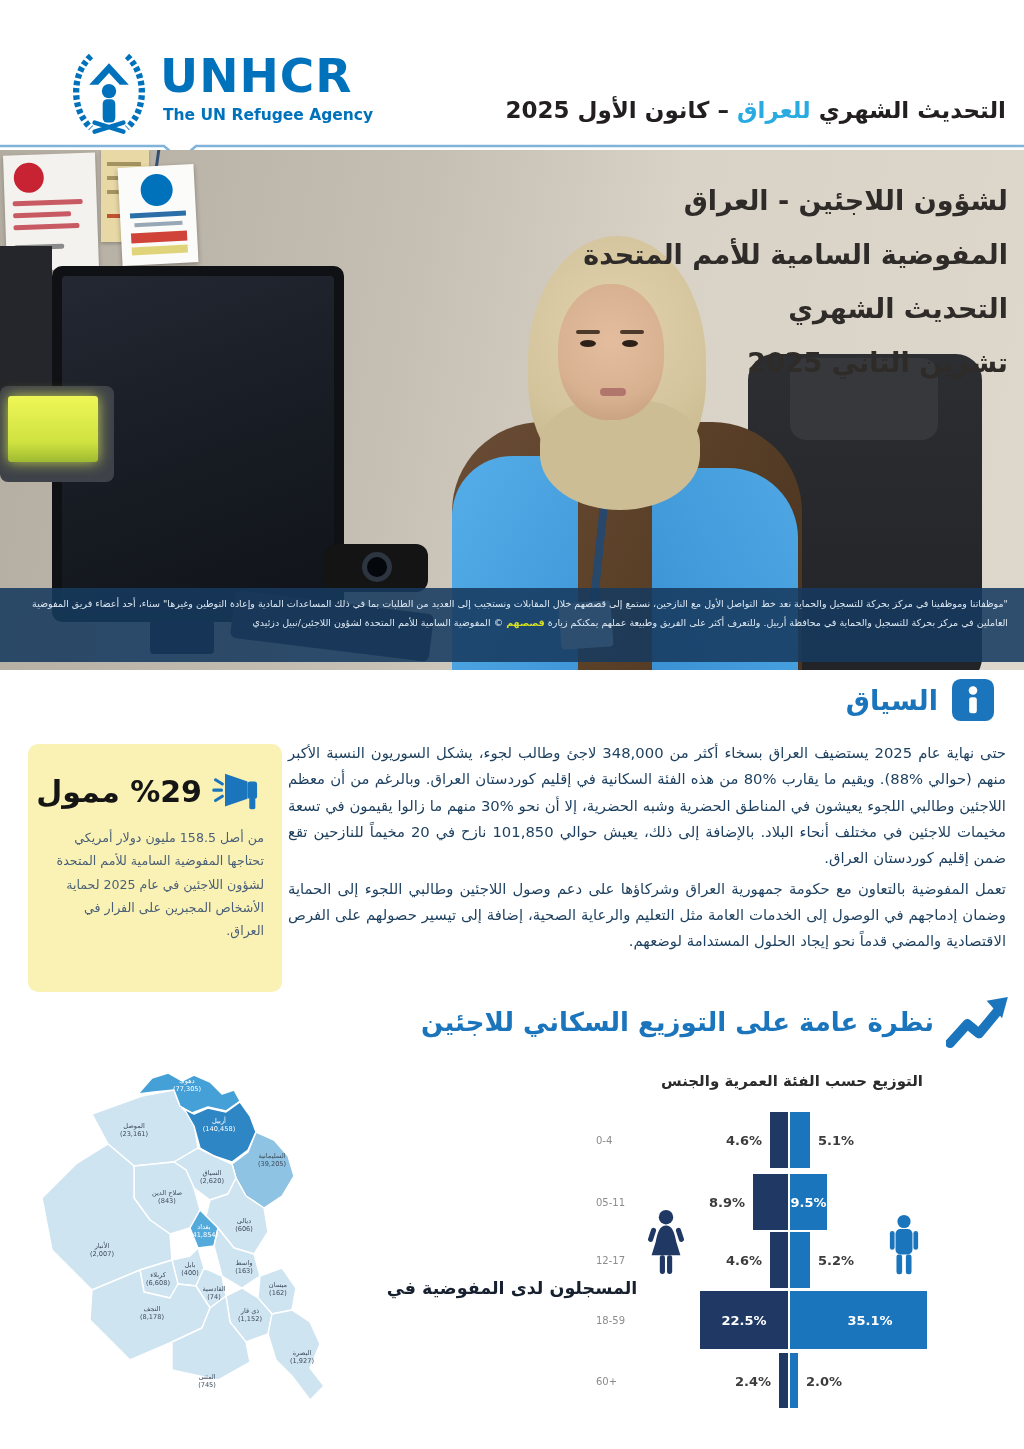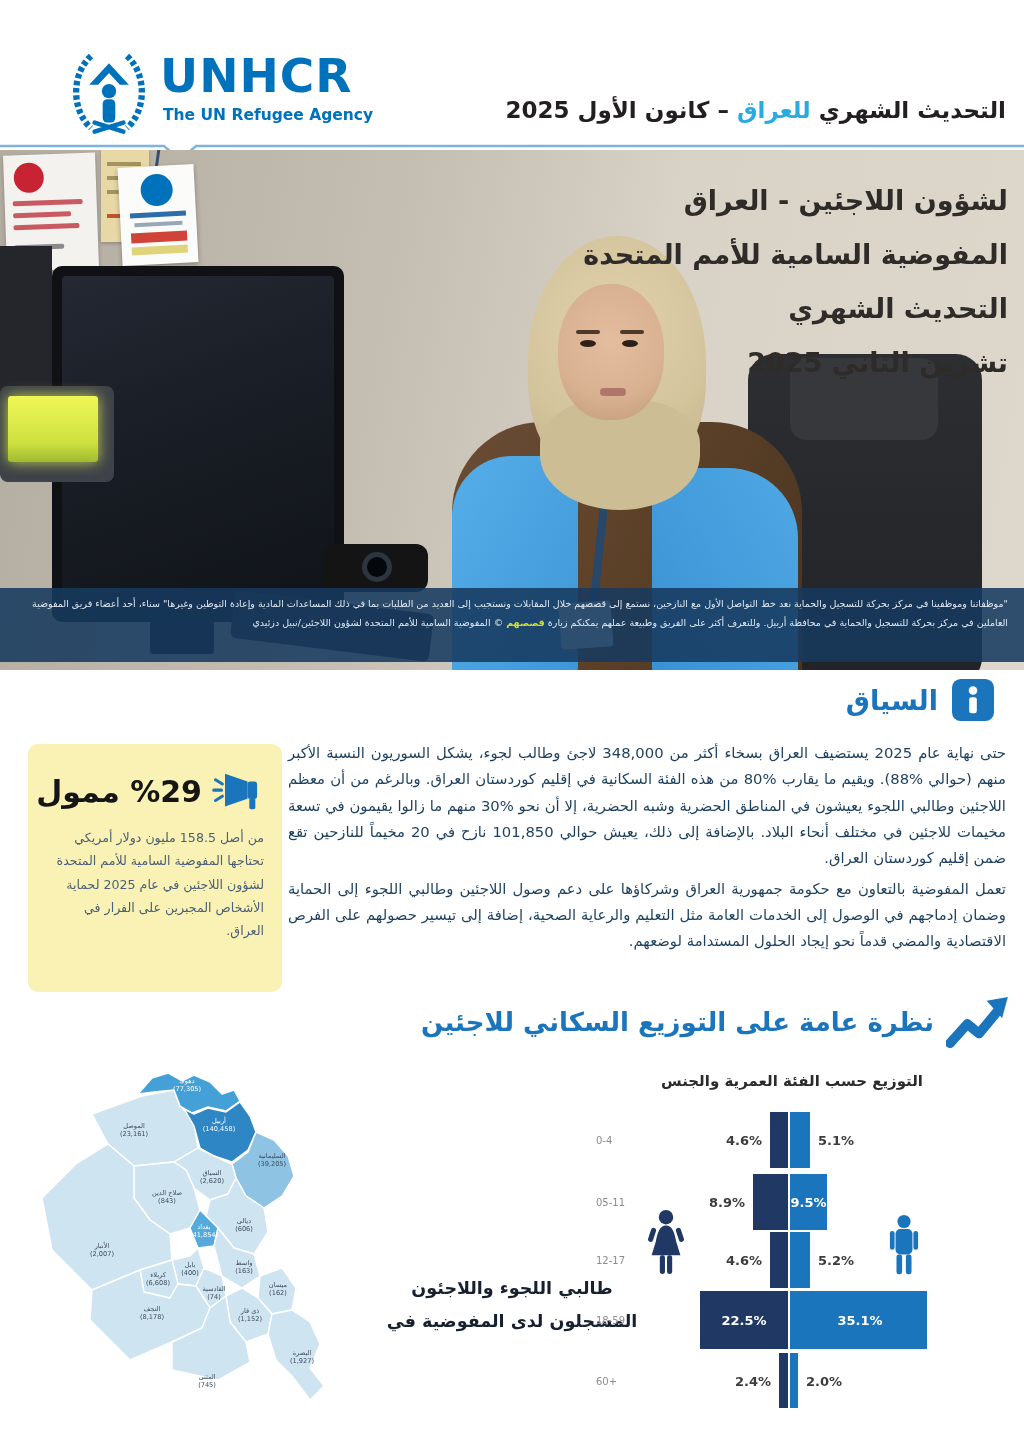--- a/index.html
+++ b/index.html
@@ -313,21 +313,20 @@
         <span>ميسان</span>
         <span>(162)</span>
       </div>
     <div class="mlabel" style="left:280px;top:282px;">
         <span>البصرة</span>
         <span>(1,927)</span>
       </div>
   </div>
 
   <div class="map-note">
-    <div>طالبي اللجوء واللاجئون</div>
     <div>المسجلون لدى المفوضية في</div>
   </div>
 
   <div class="chart">
     <div class="title">التوزيع حسب الفئة العمرية والجنس</div>
 
     <div class="prow" style="top:50px;height:56px;">
       <span class="agelabel">0-4</span>
       <div class="bar f" style="left: 210px; width: 18px;"></div>
         <div class="bar m" style="left: 230px; width: 20px;"></div>
@@ -346,21 +345,21 @@
       <div class="bar f" style="left: 210px; width: 18px;"></div>
         <div class="bar m" style="left: 230px; width: 20px;"></div>
       <span class="vlabel f" style="right: 262px;">4.6%</span>
       <span class="vlabel m" style="left: 258px;">5.2%</span>
     </div>
     <div class="prow" style="top:229px;height:58px;">
       <span class="agelabel">18-59</span>
       <div class="bar f" style="left: 140px; width: 88px;"></div>
         <div class="bar m" style="left: 230px; width: 137px;"></div>
       <span class="vlabel f inside" style="left: 140px; width: 88px;">22.5%</span>
-      <span class="vlabel m inside" style="left: 238px; width: 124px; text-align: center;">35.1%</span>
+      <span class="vlabel m inside" style="left: 248px; width: 124px; text-align: center;">35.1%</span>
     </div>
     <div class="prow" style="top:291px;height:55px;">
       <span class="agelabel">60+</span>
       <div class="bar f" style="left: 219px; width: 9px;"></div>
         <div class="bar m" style="left: 230px; width: 8px;"></div>
       <span class="vlabel f" style="right: 253px;">2.4%</span>
       <span class="vlabel m" style="left: 246px;">2.0%</span>
     </div>
 
     <svg class="gender-icon" style="left:88px;top:148px;width:36px;height:68px;" viewBox="0 0 34 66">

